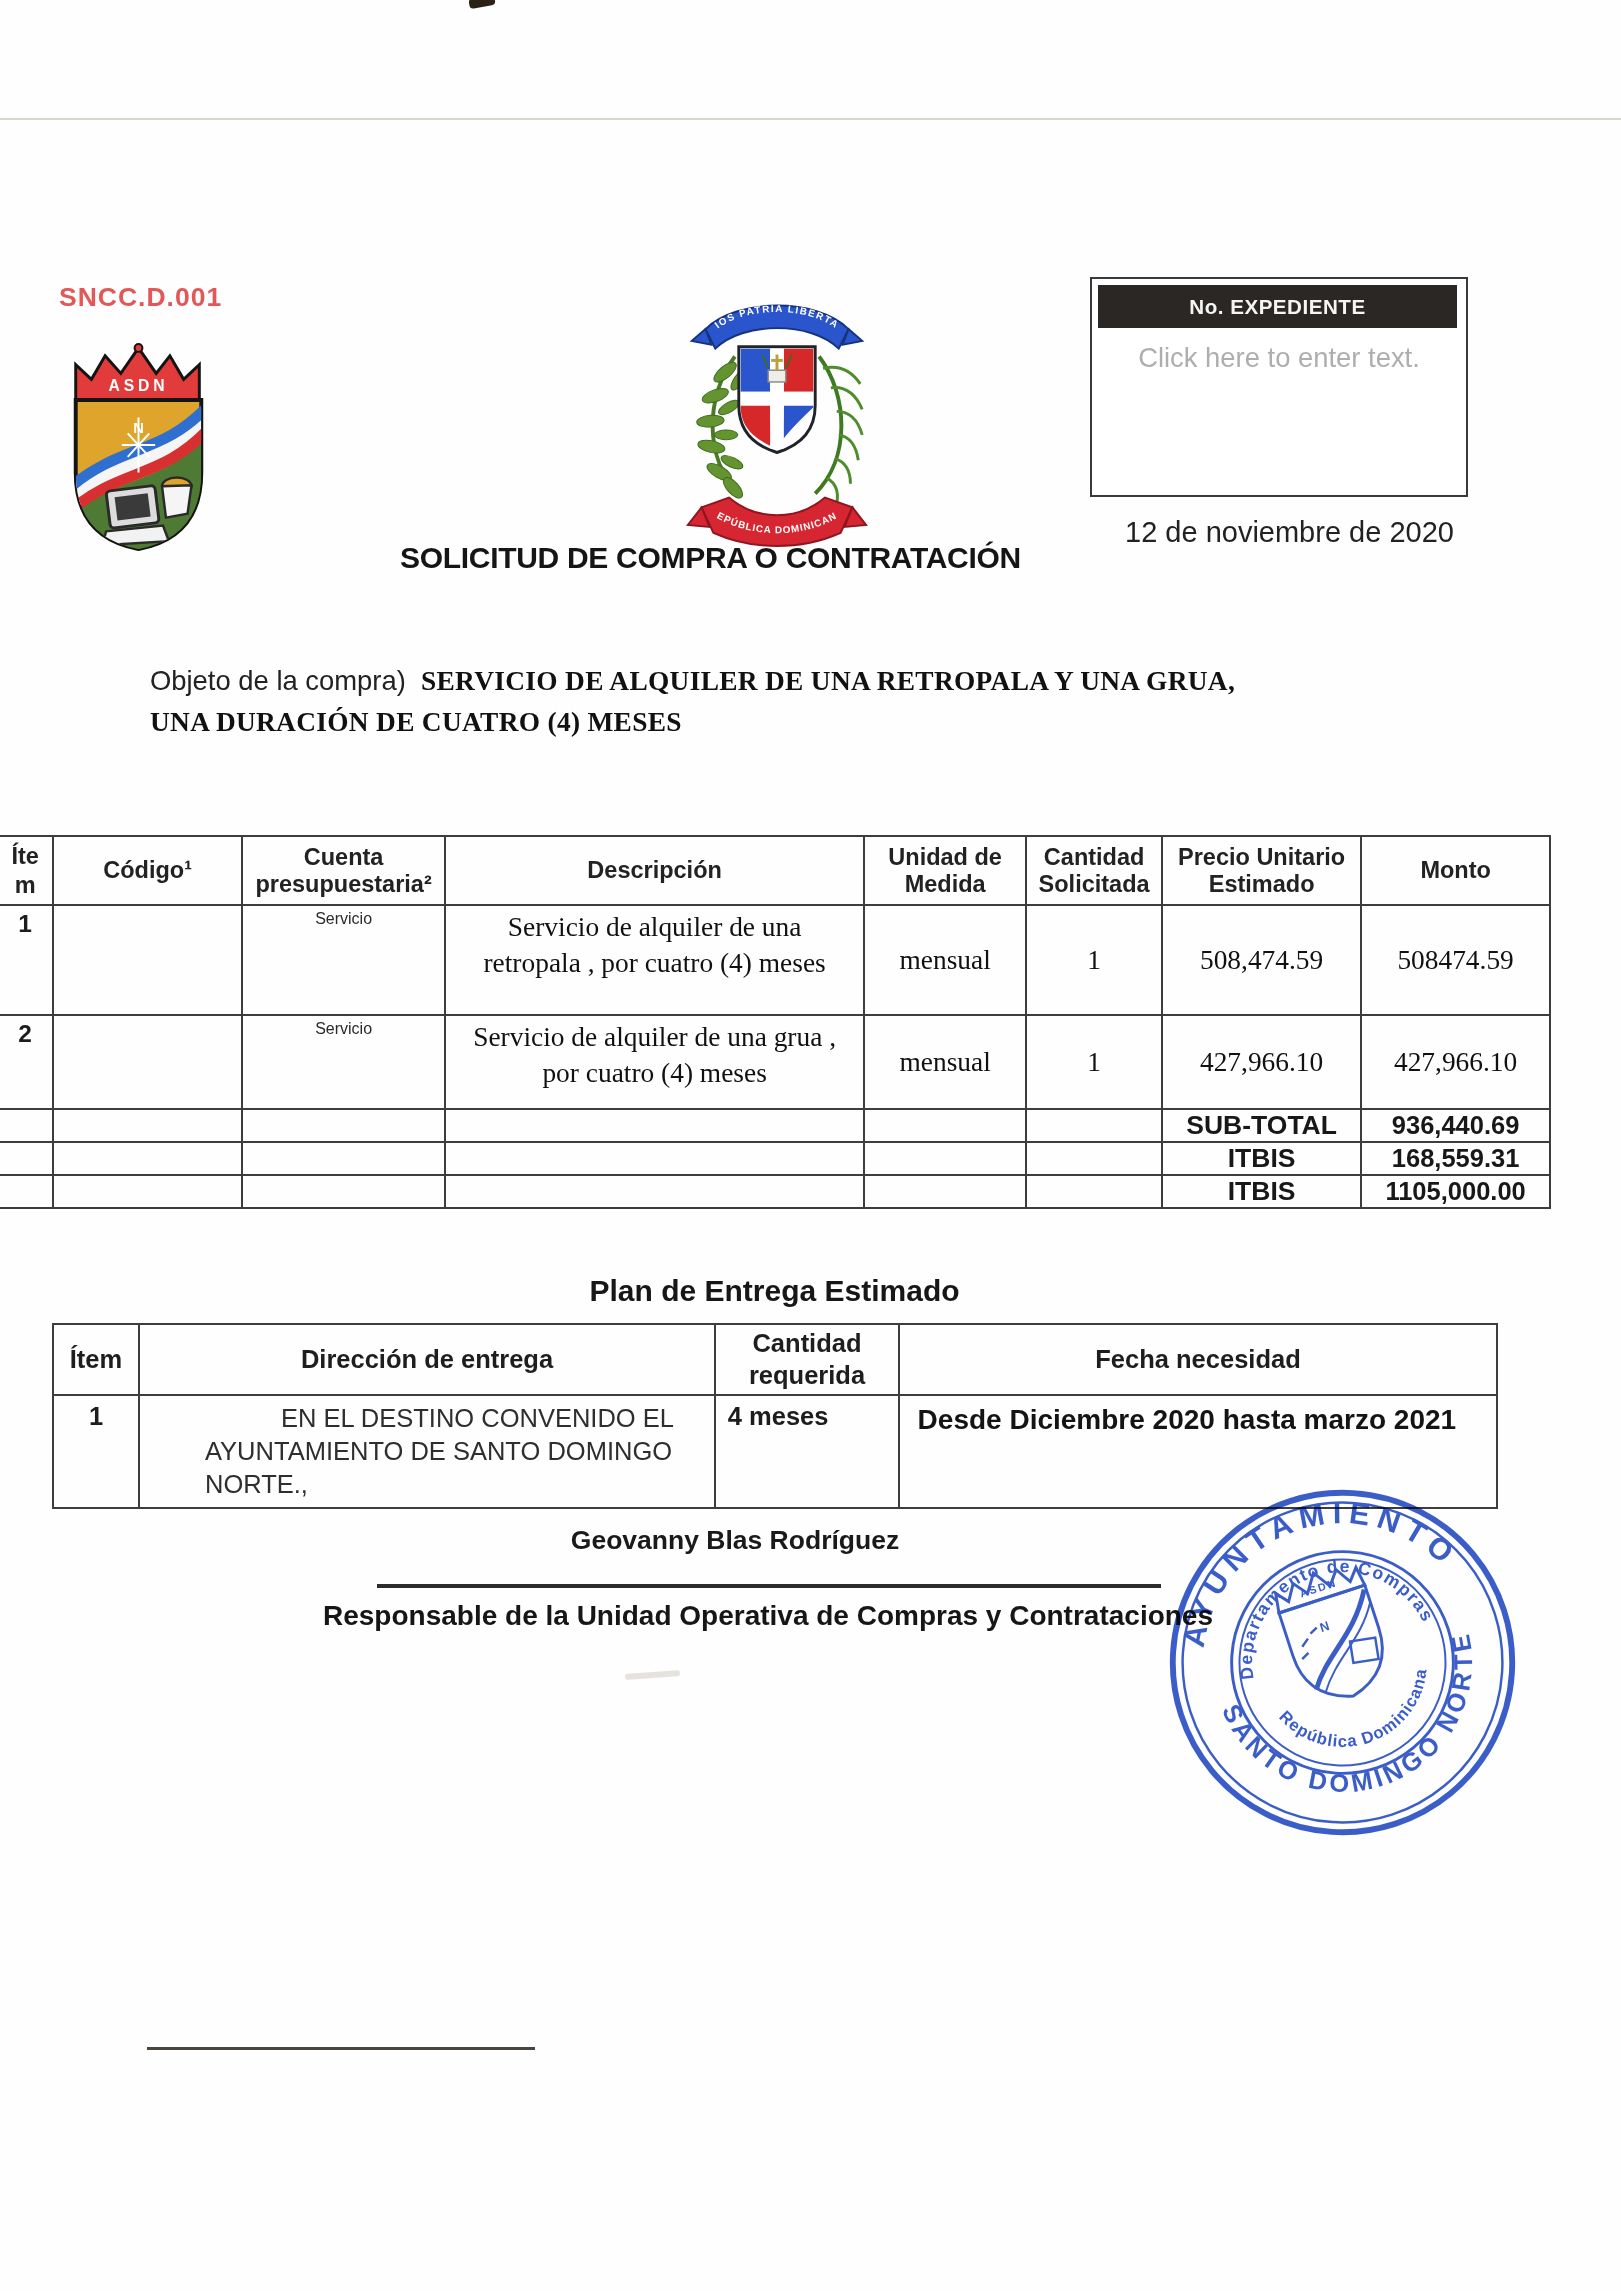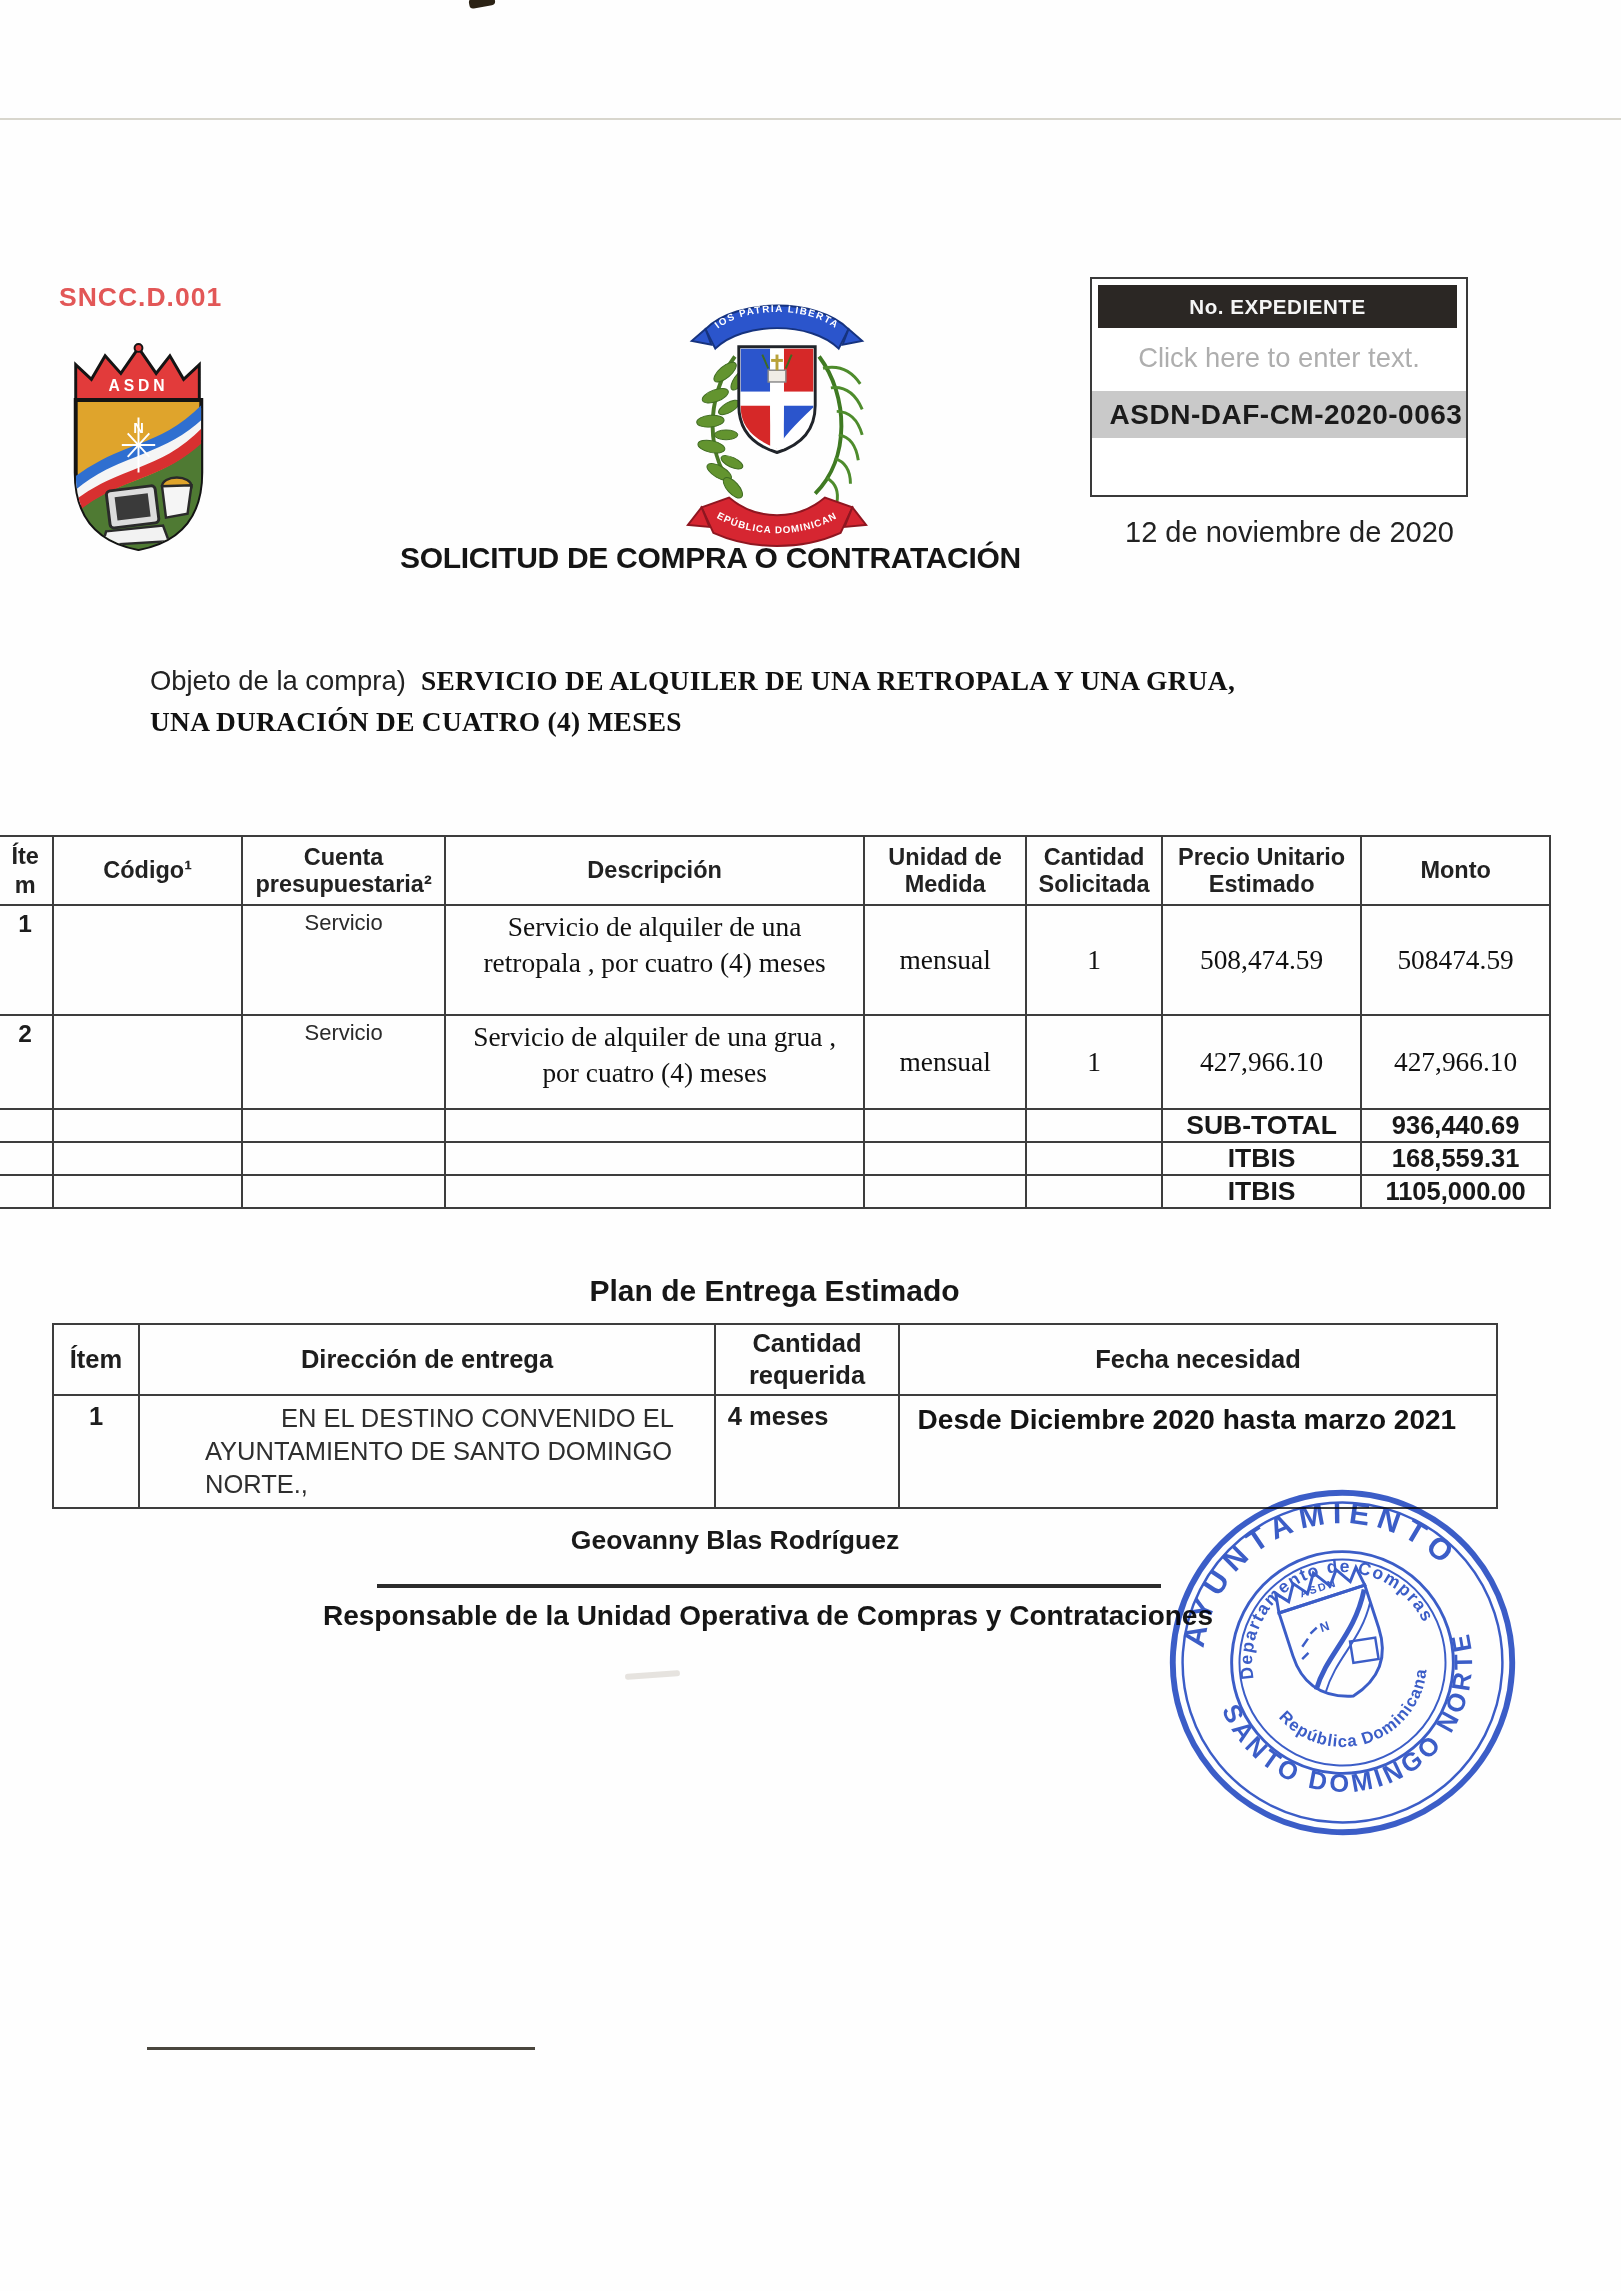--- a/index.html
+++ b/index.html
@@ -32,21 +32,21 @@
   .objeto .obj-bold { font-family:"Liberation Serif", serif; font-weight:bold; color:#111; letter-spacing:0.3px; }
 
   
   table { border-collapse:collapse; table-layout:fixed; }
   .main-table { position:absolute; left:-3.9px; top:835px; width:1553px; }
   .main-table th, .main-table td { border:2px solid #3d3d3d; overflow:hidden; }
   .main-table th { font-size:23.5px; font-weight:bold; text-align:center; vertical-align:middle; padding:2px 3.9px; color:#222; }
   th.th-item { word-break:break-all; line-height:1.2; }
   .c-item  { font-weight:bold; font-size:24.5px; text-align:center; vertical-align:top; padding-top:3.9px; }
   .c-blank { }
-  .c-cuenta{ font-size:22px; text-align:center; vertical-align:top; padding-top:3.9px; color:#2a2a2a; }
+  .c-cuenta{ font-size:16px; text-align:center; vertical-align:top; padding-top:3.9px; color:#2a2a2a; }
   .c-desc  { font-family:"Liberation Serif", serif; font-size:27.4px; text-align:center; vertical-align:top; padding:3.9px 13.7px; line-height:1.3; color:#111; }
   .c-mid   { font-family:"Liberation Serif", serif; font-size:27.4px; text-align:center; vertical-align:middle; color:#111; }
   .tot-label { font-weight:bold; font-size:26.5px; text-align:center; vertical-align:middle; color:#181818; }
   .tot-value { font-weight:bold; font-size:25.5px; text-align:center; vertical-align:middle; color:#181818; }
 
   
   .plan-heading { position:absolute; left:0; top:1274px; width:1549px; text-align:center; font-size:30px; font-weight:bold; color:#171717; }
   .plan-table { position:absolute; left:52px; top:1323px; width:1445px; }
   .plan-table th, .plan-table td { border:2px solid #3d3d3d; }
   .plan-table th { font-size:25.5px; font-weight:bold; text-align:center; vertical-align:middle; padding:2px 5.9px; line-height:1.25; color:#1e1e1e; }
@@ -165,23 +165,20 @@
     <path d="M24,226 L52,216 C 80,240 122,240 150,216 L178,226 L166,252 C 126,270 76,270 36,252 Z" fill="#d62631" stroke="#8f1620" stroke-width="2"></path>
     <path d="M24,226 L10,244 L32,246 Z M178,226 L192,244 L170,246 Z" fill="#d62631" stroke="#8f1620" stroke-width="2"></path>
     <text font-size="10" font-weight="bold" fill="#ffffff" letter-spacing="1" font-family="Liberation Sans, sans-serif">
       <textPath href="#botRibbonArc" startOffset="50%" text-anchor="middle">REPÚBLICA DOMINICANA</textPath>
     </text>
   </svg>
 
   <div class="exp-box">
     <div class="exp-bar">No. EXPEDIENTE</div>
     <div class="exp-placeholder">Click here to enter text.</div>
-    <div class="exp-band">
-      <div class="exp-value">ASDN-DAF-CM-2020-0063</div>
-    </div>
   </div>
 
   <div class="doc-date">12 de noviembre de 2020</div>
   <div class="doc-title">SOLICITUD DE COMPRA O CONTRATACIÓN</div>
 
   <div class="objeto">
     <div>
       <span class="lbl">Objeto de la compra)</span>&nbsp;
       <span class="obj-bold">SERVICIO DE ALQUILER DE UNA RETROPALA Y UNA GRUA,</span>
     </div>

